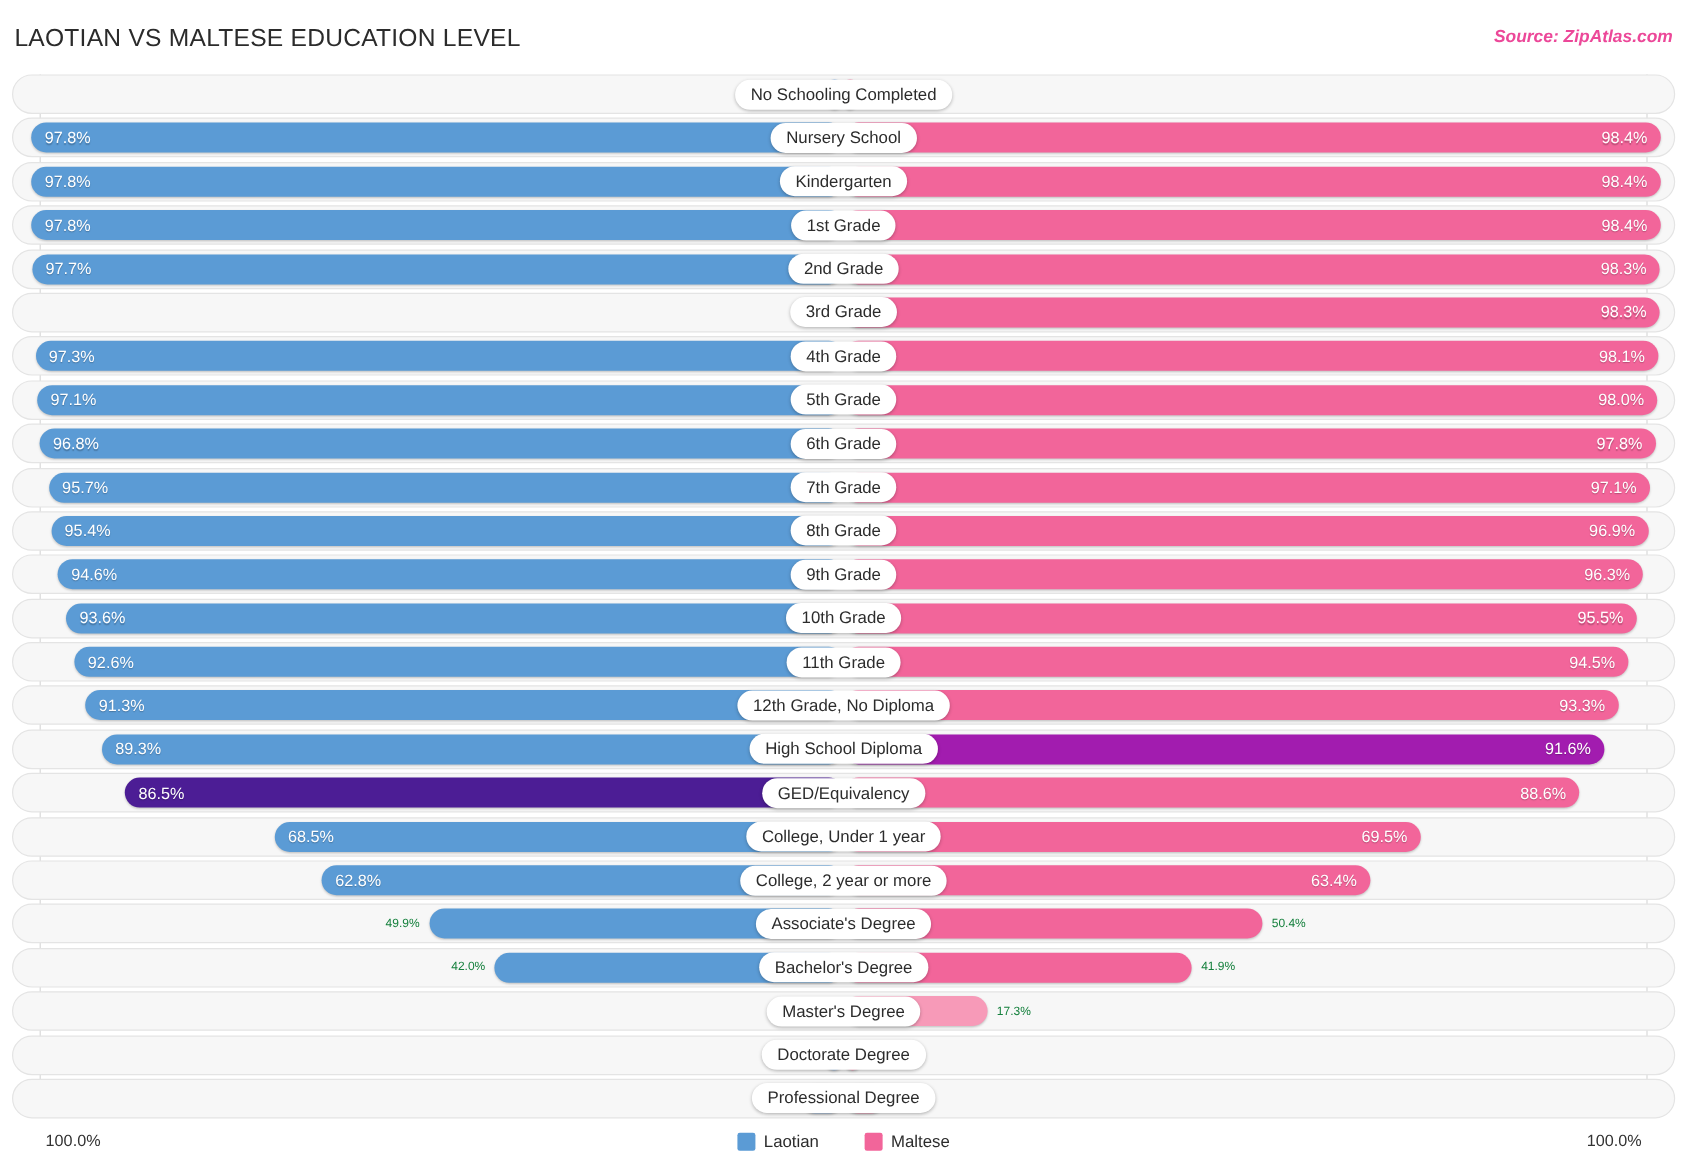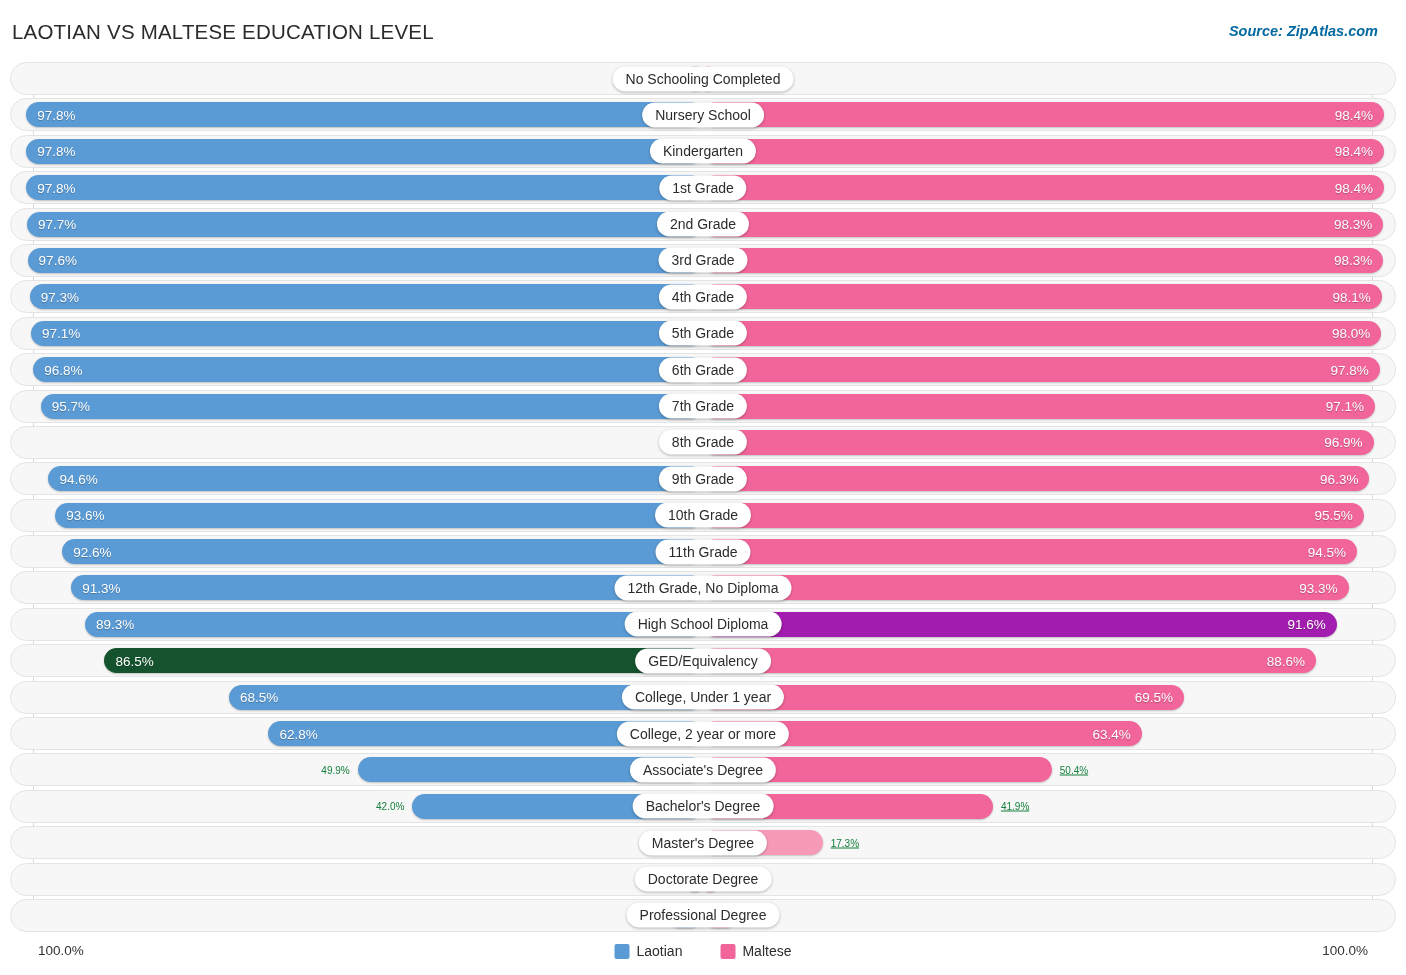--- a/index.html
+++ b/index.html
@@ -13,23 +13,23 @@
   #root { position: relative; width: 1406px; height: 975px; }
 
   
   .header { position: absolute; top: 0; left: 0; width: 1406px; height: 62px; }
   .title {
     position: absolute; left: 12px; top: 20px;
     font-size: 20.5px; color: #2b2b2b; letter-spacing: .2px;
     white-space: nowrap;
   }
   .source {
-    position: absolute; right: 28px; top: 23px;
+    position: absolute; right: 12px; top: 23px;
     font-size: 14.5px; font-style: italic; font-weight: bold;
-    color: #0369a1; white-space: nowrap;
+    color: #ec4899; white-space: nowrap;
   }
 
   
   .chart { position: absolute; left: 0; top: 62px; width: 1406px; height: 875px; }
 
   
   .guide { position: absolute; top: 0; bottom: 6px; width: 1px; background: #d9d9d9; z-index: 0; }
   .guide.left  { left: 33px; }
   .guide.right { left: 1372px; }
 
@@ -61,21 +61,21 @@
     text-shadow: 0 1px 1px rgba(0,0,0,.25);
   }
   .half.l .bar .inlabel { left: 11px; }
   .half.r .bar .inlabel { right: 11px; }
 
   .outlabel {
     position: absolute; top: 50%; transform: translateY(-50%);
     font-size: 10px; color: #15803d; white-space: nowrap;
   }
   .half.l .outlabel { right: 8px; }
-  .half.r .outlabel { left: 8px; text-decoration: underline; }
+  .half.r .outlabel { left: 8px; }
 
   .catlabel {
     position: absolute; left: 50%; top: 50%;
     transform: translate(-50%, -50%);
     background: #ffffff;
     border-radius: 15px;
     padding: 4px 13px 5px 13px;
     font-size: 14px; color: #2c2c2c;
     white-space: nowrap;
     box-shadow: 0 1px 3px rgba(0,0,0,.28);
@@ -165,25 +165,20 @@
             </div>
           </div>
           <div class="half r">
             <div class="bar" style="width:98.3%;background:#f2659a;">
               <span class="inlabel">98.3%</span>
             </div>
           </div>
           <div class="catlabel">2nd Grade</div>
         </div>
         <div class="row">
-          <div class="half l">
-            <div class="bar" style="width:97.6%;background:#5b9bd5;">
-              <span class="inlabel">97.6%</span>
-            </div>
-          </div>
           <div class="half r">
             <div class="bar" style="width:98.3%;background:#f2659a;">
               <span class="inlabel">98.3%</span>
             </div>
           </div>
           <div class="catlabel">3rd Grade</div>
         </div>
         <div class="row">
           <div class="half l">
             <div class="bar" style="width:97.3%;background:#5b9bd5;">
@@ -230,20 +225,25 @@
             </div>
           </div>
           <div class="half r">
             <div class="bar" style="width:97.1%;background:#f2659a;">
               <span class="inlabel">97.1%</span>
             </div>
           </div>
           <div class="catlabel">7th Grade</div>
         </div>
         <div class="row">
+          <div class="half l">
+            <div class="bar" style="width:95.4%;background:#5b9bd5;">
+              <span class="inlabel">95.4%</span>
+            </div>
+          </div>
           <div class="half r">
             <div class="bar" style="width:96.9%;background:#f2659a;">
               <span class="inlabel">96.9%</span>
             </div>
           </div>
           <div class="catlabel">8th Grade</div>
         </div>
         <div class="row">
           <div class="half l">
             <div class="bar" style="width:94.6%;background:#5b9bd5;">
@@ -304,21 +304,21 @@
           </div>
           <div class="half r">
             <div class="bar" style="width:91.6%;background:#a21caf;">
               <span class="inlabel">91.6%</span>
             </div>
           </div>
           <div class="catlabel">High School Diploma</div>
         </div>
         <div class="row">
           <div class="half l">
-            <div class="bar" style="width:86.5%;background:#14532d;">
+            <div class="bar" style="width:86.5%;background:#4c1d95;">
               <span class="inlabel">86.5%</span>
             </div>
           </div>
           <div class="half r">
             <div class="bar" style="width:88.6%;background:#f2659a;">
               <span class="inlabel">88.6%</span>
             </div>
           </div>
           <div class="catlabel">GED/Equivalency</div>
         </div>

